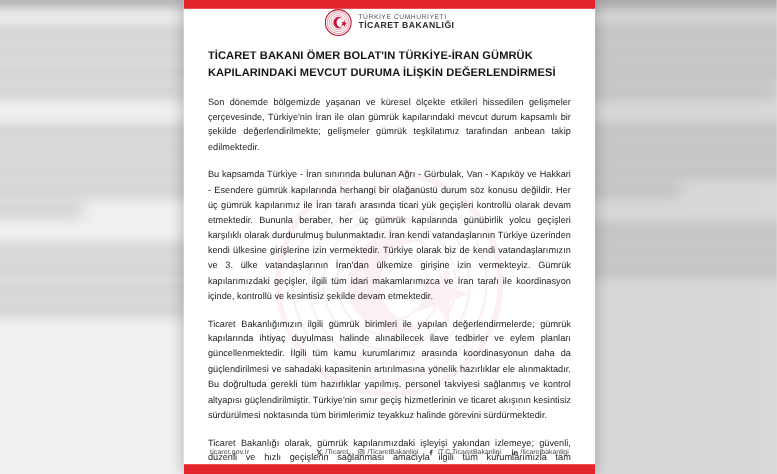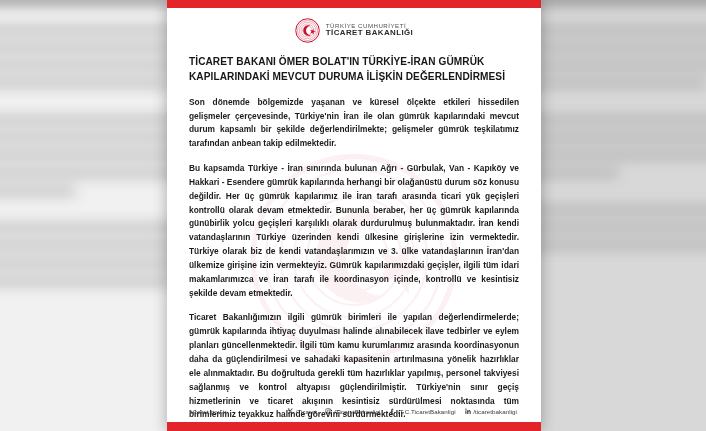--- a/index.html
+++ b/index.html
@@ -65,21 +65,20 @@
     transform:translateX(-50%);
     width:215px; height:215px;
     opacity:.055;
     pointer-events:none;
   }
 
   
   .logo-wrap {
     display:flex; align-items:center; justify-content:center;
     gap:6px;
-    padding-top:10px;
   }
   .crest { width:25px; height:25px; flex:0 0 auto; }
   .logo-text { line-height:1.12; }
   .logo-l1 {
     font-size:6.1px; letter-spacing:.52px; color:#4f4f4f; font-weight:400;
     white-space:nowrap;
   }
   .logo-l2 {
     font-size:7.9px; letter-spacing:.42px; color:#2b2b2b; font-weight:700;
     white-space:nowrap;
@@ -102,21 +101,20 @@
     margin:11px 22px 0 22px;
     position:relative;
   }
   .body p {
     text-align:justify;
     font-size:8.35px;
     line-height:1.66;
     color:#1c1c1c;
     margin-bottom:11px;
     letter-spacing:.01px;
-    font-weight:bold;
   }
   .body p:last-child { margin-bottom:0; }
 
   
   .footer {
     position:absolute;
     left:0; right:0; bottom:9px;
     height:22px;
     display:flex;
     align-items:center;

